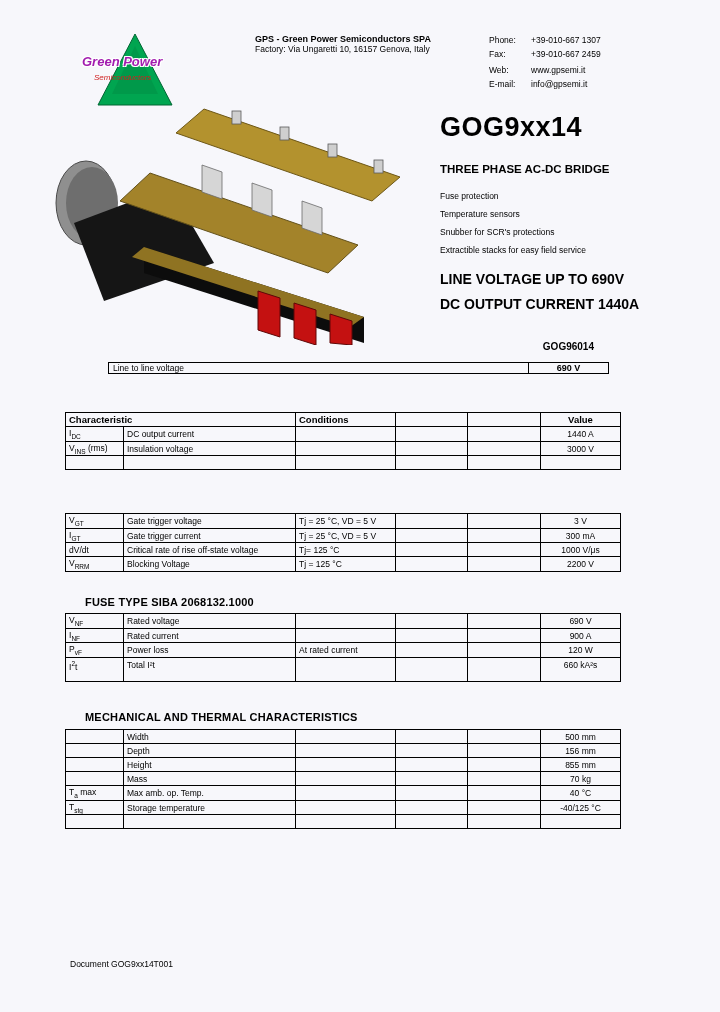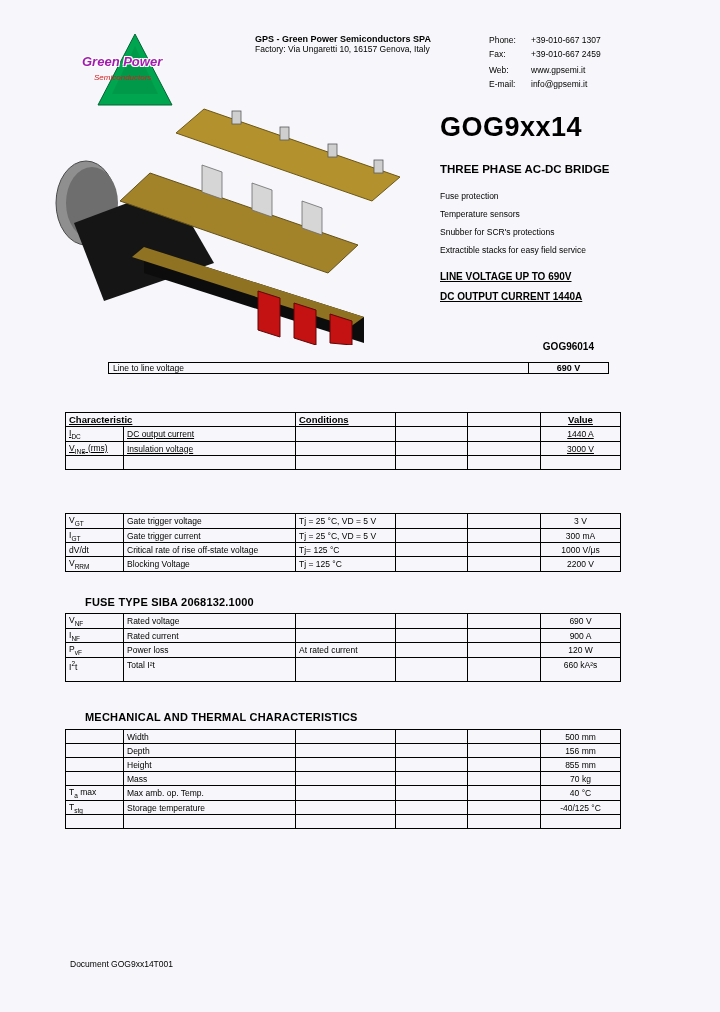--- a/index.html
+++ b/index.html
@@ -23,21 +23,21 @@
 
   
   .photo{left:52px;top:95px;width:375px;height:250px;}
 
   
   .product{left:440px;top:112px;width:272px;}
   .p-title{font-size:27px;font-weight:bold;letter-spacing:0.5px;}
   .p-sub{margin-top:20px;font-size:11.5px;font-weight:bold;}
   .features{margin:12px 0 0 0;padding:0;list-style:none;}
   .features li{font-size:8.5px;line-height:18px;}
-  .hl{font-size:10px;font-weight:bold;text-decoration:underline;}
+  .hl{font-size:14px;font-weight:bold;}
   .hl1{margin-top:12px;}
   .hl2{margin-top:9px;}
 
   .model{left:420px;top:341px;width:200px;text-align:right;padding-right:26px;font-weight:bold;font-size:10px;}
 
   
   table.mini{position:absolute;left:108px;top:362px;width:500px;border-collapse:collapse;table-layout:fixed;padding-left:16px;}
   table.mini td{border:1px solid #000;font-size:8.5px;height:11px;padding:0 4px;white-space:nowrap;overflow:hidden;}
   table.mini td.mval{font-weight:bold;text-align:center;font-size:9px;}
 
@@ -136,21 +136,21 @@
         <col style="width:80px">
       </colgroup>
     <tbody>
         <tr>
       <td>Line to line voltage</td>
       <td class="mval">690 V</td>
     </tr>
   </tbody>
     </table>
 
-  <table class="spec" style="left:65px;top:412px;text-decoration:underline;">
+  <table class="spec" style="left:65px;top:412px;">
     <colgroup>
         <col style="width:58px">
         <col style="width:172px">
         <col style="width:100px">
         <col style="width:72px">
         <col style="width:73px">
         <col style="width:80px">
       </colgroup>
     <tbody>
         <tr>

